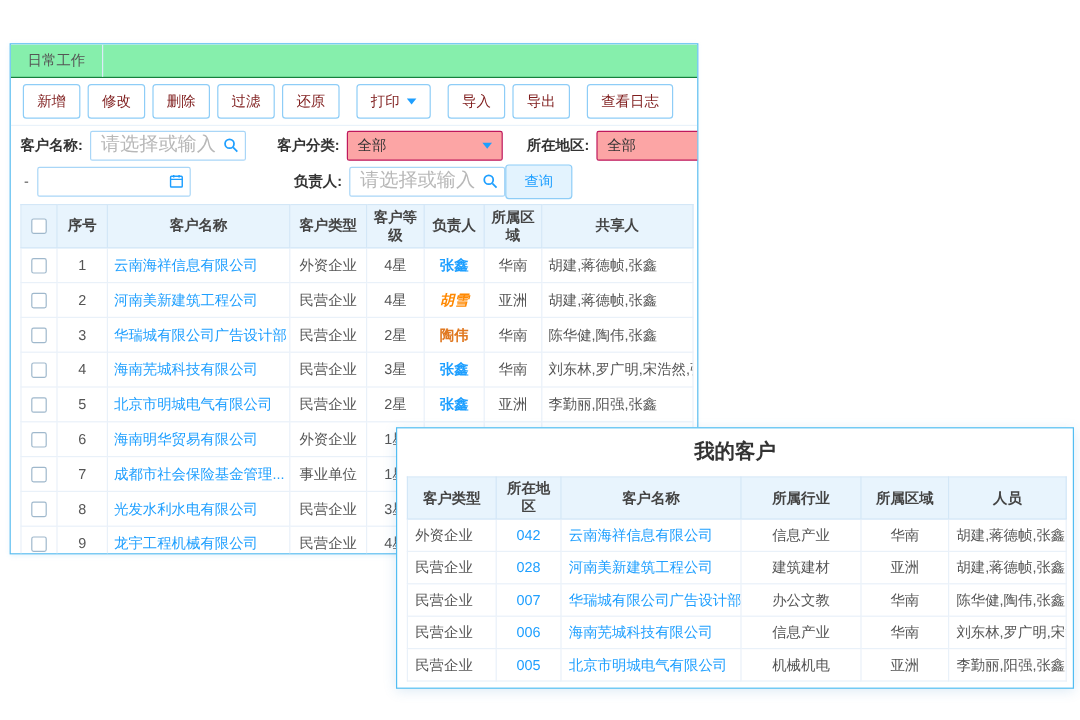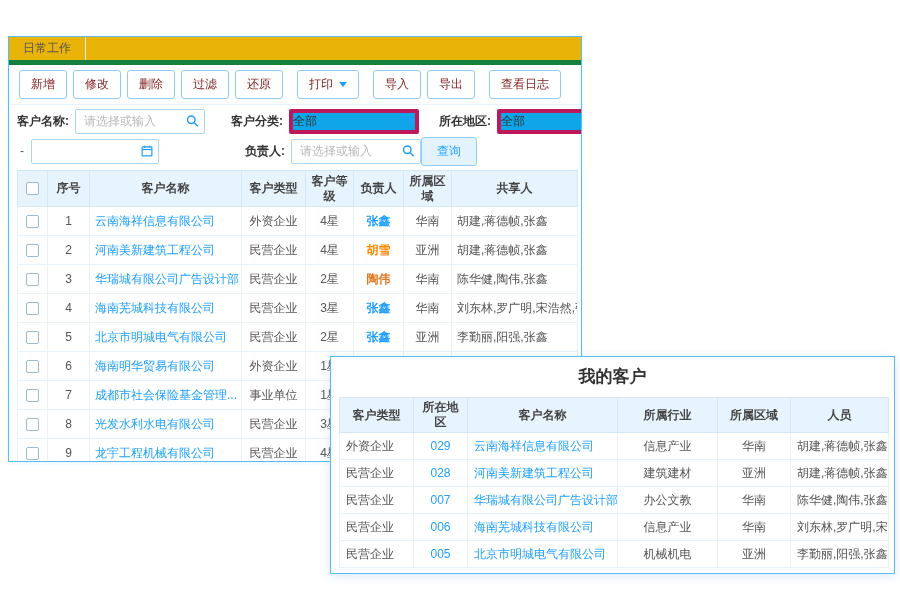--- a/index.html
+++ b/index.html
@@ -7,47 +7,47 @@
   body { font-family:"Liberation Sans","DejaVu Sans",sans-serif; position:relative; font-size:12px; color:#555; }
 
   .stage { position:absolute; inset:0; }
 
   
   .main-panel{
     position:absolute; left:8px; top:36px; width:574px; height:426px;
     background:#fff; border:1px solid #5abdf0; overflow:hidden;
     box-shadow:0 1px 4px rgba(90,189,240,.15);
   }
-  .tabbar{ height:28px; background:#eab308; border-bottom:5px solid #15803d; display:flex; align-items:stretch; }
+  .tabbar{ height:28px; background:#86efac; border-bottom:1px solid #15803d; display:flex; align-items:stretch; }
   .tab{ display:flex; align-items:center; padding:0 14px; color:#555; border-right:1px solid #dcebf8; cursor:pointer; }
   .tab.active{ background:#fff; color:#222; font-weight:bold; }
   .tab .close{ color:#ff5722; margin-left:7px; font-weight:bold; font-size:12px; }
 
   .toolbar{ height:40px; display:flex; align-items:center; padding:0 10px; border-bottom:1px solid #e9f2fa; }
   .tbtn{
     border:1px solid #8ecdf7; background:#fff; color:#7f1d1d;
     font-size:12px; font-family:inherit; padding:5px 11px; border-radius:3px;
     margin-right:6px; cursor:pointer; display:inline-flex; align-items:center;
   }
   .tbtn.gap{ margin-left:8px; }
   .caret{ display:inline-block; width:0; height:0; border-left:4px solid transparent; border-right:4px solid transparent; border-top:5px solid #1e9fff; margin-left:6px; }
 
   .filters{ padding:1px 0 4px 0; }
   .frow{ display:flex; align-items:center; height:30px; }
   .flabel{ font-size:12px; font-weight:bold; color:#333; white-space:nowrap; }
   .fbox{
     position:relative; width:130px; height:25px; border:1px solid #a9d6f7; border-radius:2px;
     background:#fff; display:flex; align-items:center; padding:0 22px 0 8px; flex:none;
   }
-  .fbox input{ border:none; outline:none; width:100%; font-size:12px; color:#333; font-family:inherit; background:transparent; }
+  .fbox input{ border:none; outline:none; width:100%; font-size:16px; color:#333; font-family:inherit; background:transparent; }
   .fbox input::placeholder{ color:#b8b8b8; }
   .fic{ position:absolute; right:5px; top:50%; transform:translateY(-50%); display:flex; }
   .fselect{
-    width:130px; height:25px; border:4px solid #be185d; border-radius:2px; background:#0ea5e9;
-    display:flex; align-items:center; justify-content:space-between; padding:0 0; color:#333; flex:none; cursor:pointer;
+    width:130px; height:25px; border:1px solid #be185d; border-radius:2px; background:#fca5a5;
+    display:flex; align-items:center; justify-content:space-between; padding:0 8px; color:#333; flex:none; cursor:pointer;
   }
   .qbtn{
     background:#e3f3fe; border:1px solid #8ecdf7; color:#1e9fff; font-size:12px; font-family:inherit;
     padding:5px 15px; border-radius:3px; cursor:pointer;
   }
   .dash{ color:#555; width:10px; text-align:center; }
 
   table{ border-collapse:collapse; table-layout:fixed; }
   .grid{ margin-left:8px; width:560px; font-size:12px; }
   .grid th{
@@ -196,21 +196,21 @@
           <td><a class="owner" style="color: rgb(30, 159, 255);">张鑫</a></td>
           <td>华南</td>
           <td class="c-shared">胡建,蒋德帧,张鑫</td>
         </tr>
         <tr>
           <td><span class="checkbox"></span></td>
           <td>2</td>
           <td class="c-name"><a>河南美新建筑工程公司</a></td>
           <td>民营企业</td>
           <td>4星</td>
-          <td><a class="owner" style="color: rgb(255, 136, 0);">胡雪</a></td>
+          <td><a class="owner" style="color: rgb(255, 136, 0); font-style: italic;">胡雪</a></td>
           <td>亚洲</td>
           <td class="c-shared">胡建,蒋德帧,张鑫</td>
         </tr>
         <tr>
           <td><span class="checkbox"></span></td>
           <td>3</td>
           <td class="c-name"><a>华瑞城有限公司广告设计部</a></td>
           <td>民营企业</td>
           <td>2星</td>
           <td><a class="owner" style="color: rgb(224, 120, 32);">陶伟</a></td>
@@ -298,21 +298,21 @@
           <th>所在地区</th>
           <th>客户名称</th>
           <th>所属行业</th>
           <th>所属区域</th>
           <th>人员</th>
         </tr>
       </thead>
       <tbody>
         <tr>
           <td class="o-type">外资企业</td>
-          <td><a>029</a></td>
+          <td><a>042</a></td>
           <td class="o-name"><a>云南海祥信息有限公司</a></td>
           <td>信息产业</td>
           <td>华南</td>
           <td class="o-people">胡建,蒋德帧,张鑫</td>
         </tr>
         <tr>
           <td class="o-type">民营企业</td>
           <td><a>028</a></td>
           <td class="o-name"><a>河南美新建筑工程公司</a></td>
           <td>建筑建材</td>

